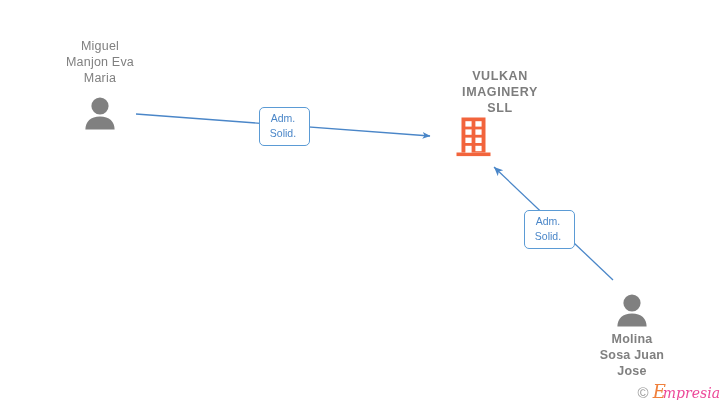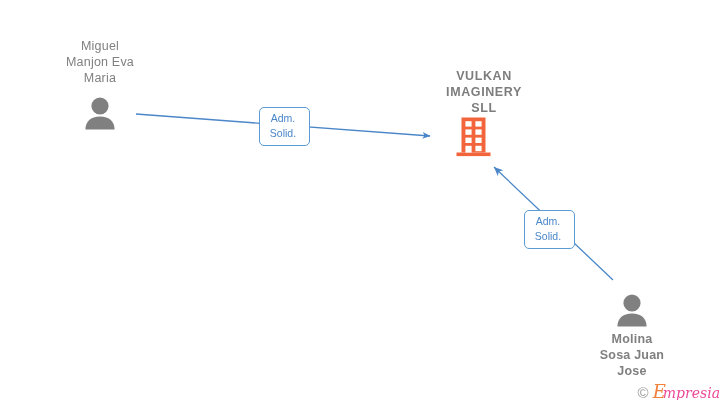--- a/index.html
+++ b/index.html
@@ -120,21 +120,21 @@
 
   <div class="node-label" style="left:20px; top:30px; width:160px;">Miguel
 Manjon Eva
 Maria</div>
 
   <svg class="person-icon" style="left:82px; top:88px;" width="36" height="34" viewBox="0 0 36 34" xmlns="http://www.w3.org/2000/svg">
     <circle cx="18" cy="10" r="8.6" fill="#808080"></circle>
     <path d="M18 20.5 C8.6 20.5 3.4 25.6 3.4 33.6 L32.6 33.6 C32.6 25.6 27.4 20.5 18 20.5 Z" fill="#808080"></path>
   </svg>
 
-  <div class="node-label company" style="left:396px; top:60px; width:176px;">VULKAN
+  <div class="node-label company" style="left:412px; top:60px; width:176px;">VULKAN
 IMAGINERY
 SLL</div>
 
   <svg class="company-icon" style="left:455px; top:108px;" width="38" height="42" viewBox="0 0 38 42" xmlns="http://www.w3.org/2000/svg">
 
     <rect x="6.5" y="1.5" width="24" height="35" fill="#f2643c"></rect>
 
     <rect x="1.5" y="36.5" width="34" height="3.6" fill="#f2643c"></rect>
 
     <rect x="10.4" y="5.2" width="6.2" height="5.4" fill="#ffffff"></rect>

